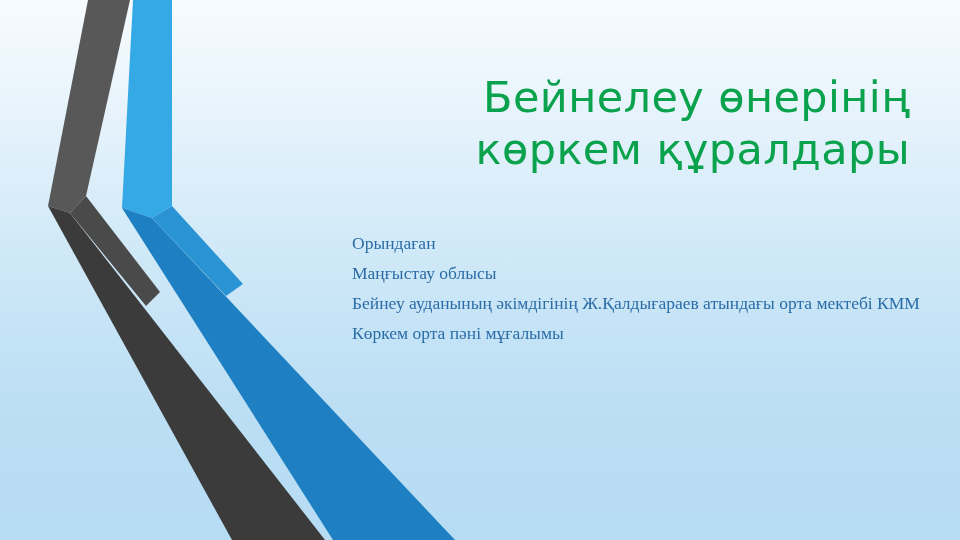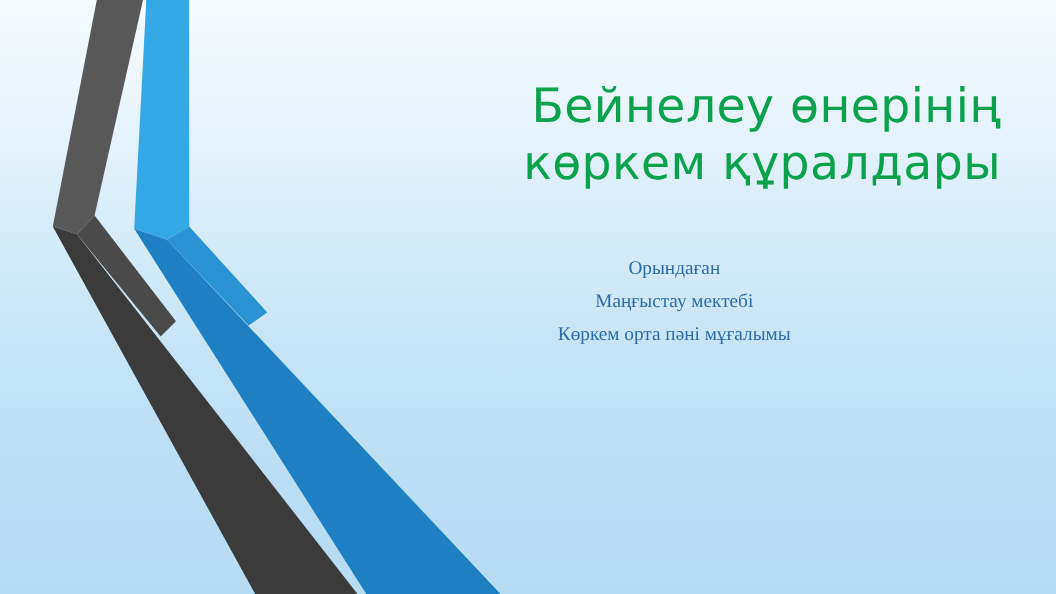--- a/index.html
+++ b/index.html
@@ -51,24 +51,24 @@
     font-weight: 400;
     line-height: 1.20;
     letter-spacing: 0.4px;
     color: #0aa24c;
     white-space: pre-line;
   }
 
   
   #body-block {
     position: absolute;
-    left: 324px;
+    left: 352px;
     top: 228px;
     width: 578px;
-    text-align: center;
+    text-align: left;
   }
 
   .body-line {
     font-family: "Liberation Serif", "DejaVu Serif", serif;
     font-size: 17.5px;
     font-weight: 400;
     line-height: 1.72;
     color: #2b6ca6;
     margin: 0;
   }
@@ -93,17 +93,18 @@
     <polygon points="152,218 172,206 243,284 226,296" fill="#2a93d4"></polygon>
   </svg>
 
   <div id="title-block">
     <h1 id="title-text">Бейнелеу өнерінің
 көркем құралдары</h1>
   </div>
 
   <div id="body-block">
     <p class="body-line">Орындаған</p>
-    <p class="body-line">Маңғыстау мектебі</p>
+    <p class="body-line">Маңғыстау облысы</p>
+    <p class="body-line">Бейнеу ауданының әкімдігінің Ж.Қалдығараев атындағы орта мектебі КММ</p>
     <p class="body-line">Көркем орта пәні мұғалымы</p>
   </div>
 
 </div>
 
 </body></html>

